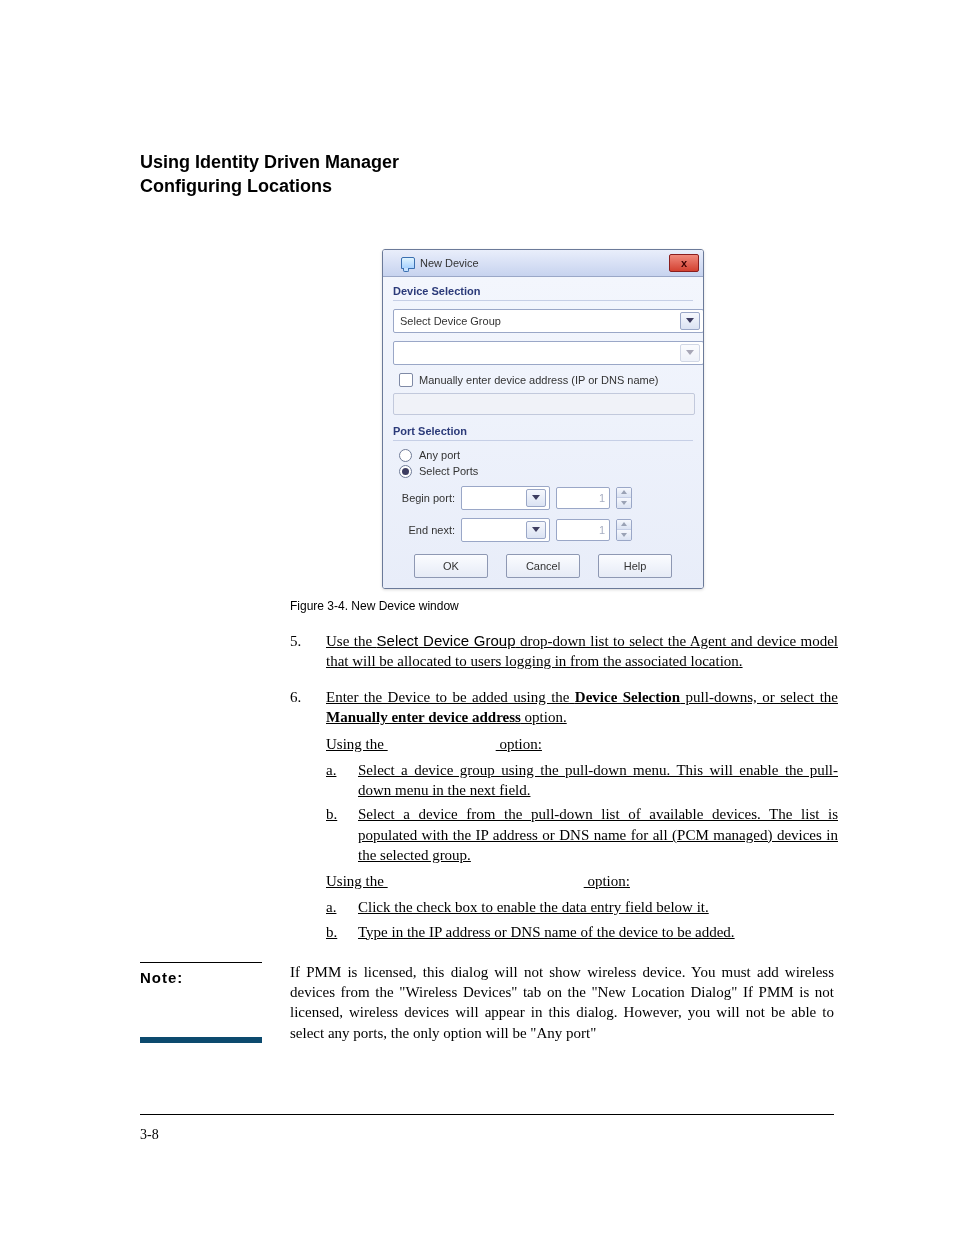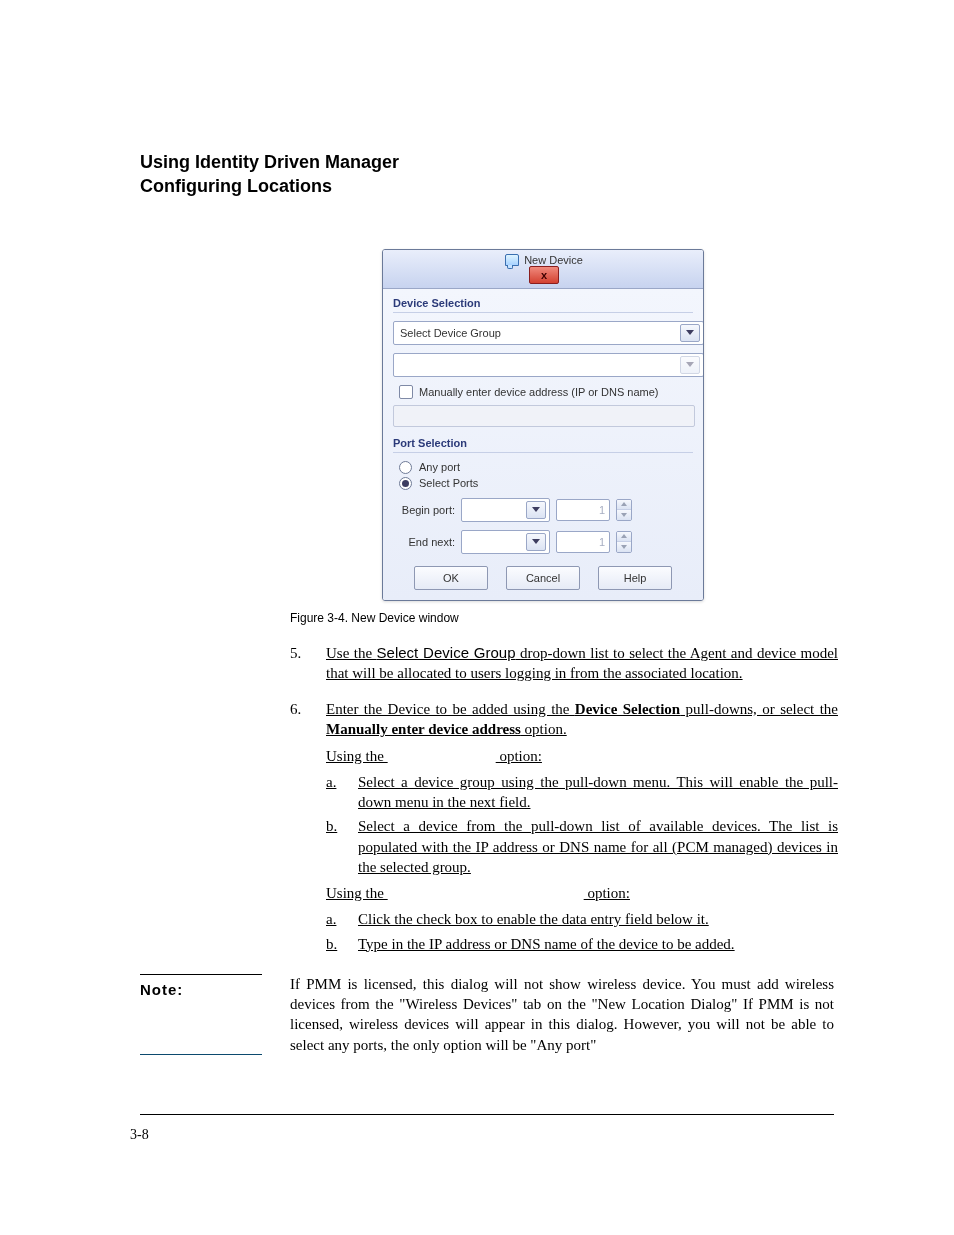--- a/index.html
+++ b/index.html
@@ -20,24 +20,23 @@
   
   .dialog-wrap{margin:50px 0 10px 242px;width:320px;}
   .dialog{
     width:100%;
     font-family:"Segoe UI",Tahoma,sans-serif;font-size:11px;color:#333;
     border:1px solid #6b7a99;border-radius:3px;overflow:hidden;
     box-shadow:0 1px 3px rgba(0,0,0,.15);
   }
   .titlebar{
     display:flex;align-items:center;justify-content:space-between;
-    padding:4px 4px 4px 6px;
+    padding:4px 4px 4px 18px;
     background:linear-gradient(#e9eefb,#c7d3ef);
     border-bottom:1px solid #9aa7c7;
-    flex-direction:column;
   }
   .titlebar-left{display:flex;align-items:center;gap:5px;}
   .app-ico{width:14px;height:12px;position:relative;}
   .app-ico:before{content:"";position:absolute;inset:0;border:1px solid #3a6fb0;border-radius:2px 2px 0 0;background:linear-gradient(#dff4ff,#a8d2ff);}
   .app-ico:after{content:"";position:absolute;left:2px;right:6px;bottom:-3px;height:3px;border:1px solid #3a6fb0;border-top:none;border-radius:0 0 2px 2px;background:#c6e2ff;}
   .closebtn{
     width:28px;height:16px;border:1px solid #8a1e1e;border-radius:2px;
     background:linear-gradient(#f08a7d,#d34131);
     display:flex;align-items:center;justify-content:center;
   }
@@ -89,28 +88,28 @@
   .sub{margin:6px 0 6px 0;}
   .let{display:flex;gap:14px;margin:4px 0;}
   .let .ln{width:18px;flex:none;}
   .let .lb{flex:1;text-align:justify;}
 
   
   .noteblk{display:flex;gap:28px;margin:10px 0 0 0;}
   .notelab{
     width:122px;flex:none;font-family:Arial,Helvetica,sans-serif;font-weight:bold;font-size:15px;
     letter-spacing:1px;
-    border-top:1px solid #000;border-bottom:1px solid #0c4a6e;
+    border-top:1px solid #000;border-bottom:6px solid #0c4a6e;
     padding:6px 0 28px 0;
   }
   .notetxt{flex:1;font-size:15px;line-height:1.35;text-align:justify;}
 
   
   .footline{position:absolute;left:140px;right:120px;bottom:120px;border-top:1px solid #000;}
-  .pagenum{position:absolute;left:130px;bottom:92px;font-size:14px;}
+  .pagenum{position:absolute;left:140px;bottom:92px;font-size:14px;}
 </style>
 </head>
 <body>
 
 <div class="runhdr">
   <span>Using Identity Driven Manager</span>
   <span class="l2">Configuring Locations</span>
 </div>
 
 <div class="dialog-wrap">

